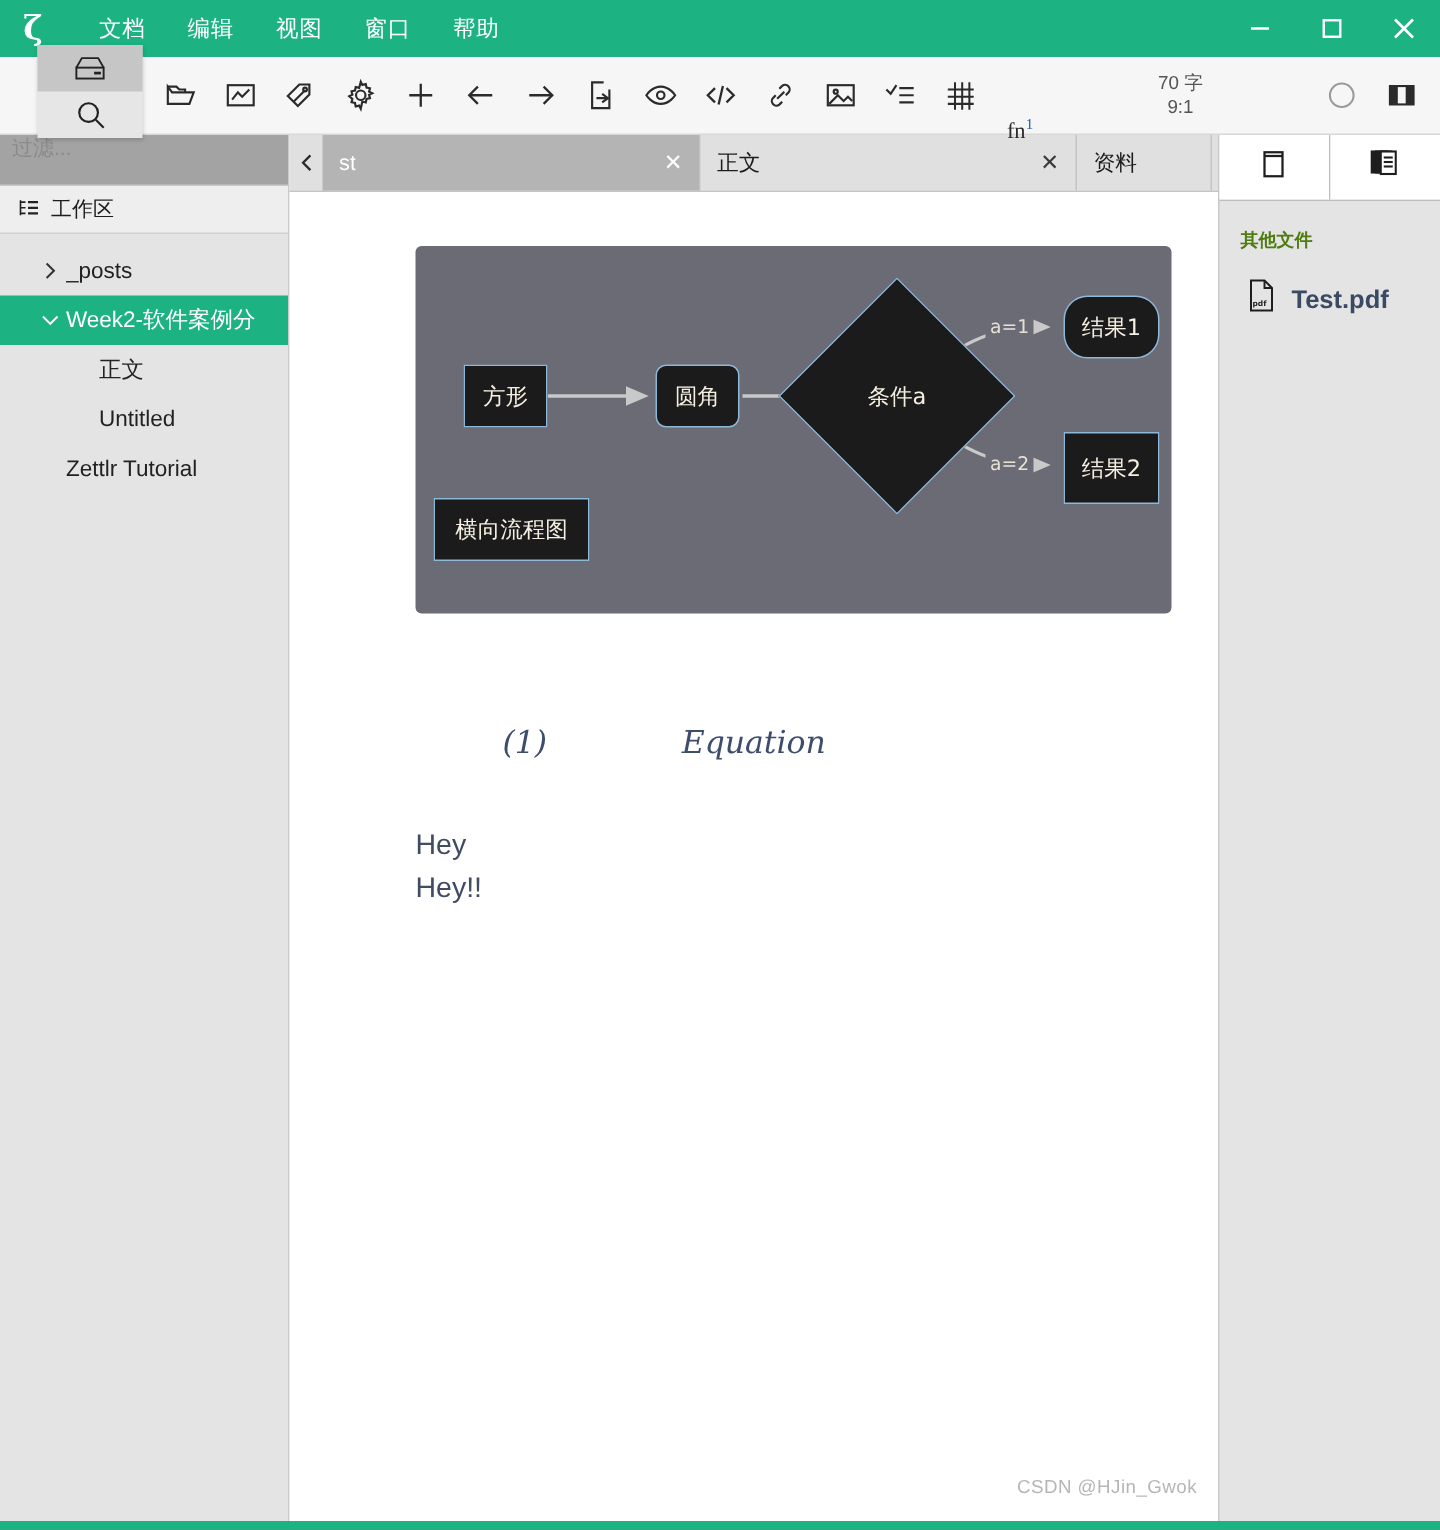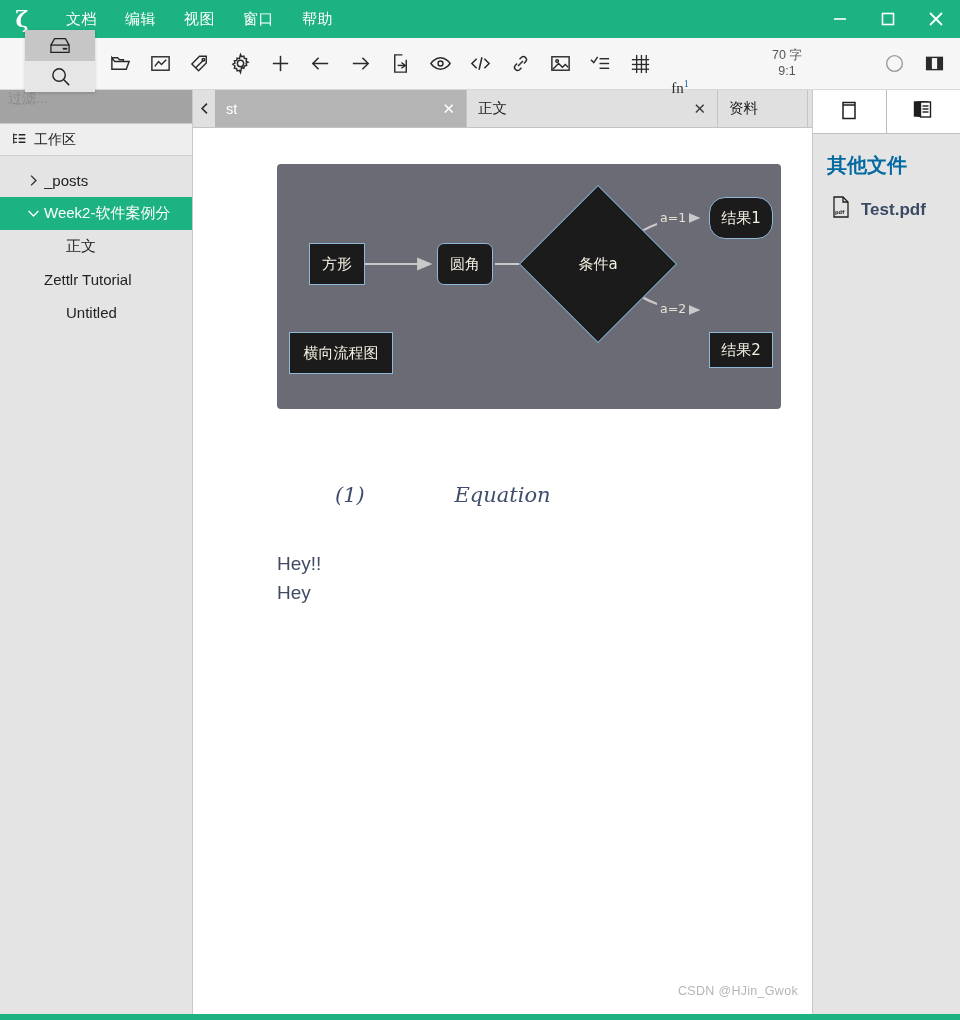--- a/index.html
+++ b/index.html
@@ -173,21 +173,21 @@
   .rightpanel {
     width: 148px; flex: 0 0 148px; background: #e4e4e4; border-left: 1px solid #c9c9c9;
     display: flex; flex-direction: column; min-height: 0;
   }
   .rp-tabs { height: 44px; flex: 0 0 44px; display: flex; border-bottom: 1px solid #bdbdbd; }
   .rp-tab {
     flex: 1 1 50%; display: flex; align-items: center; justify-content: center;
     background: #ffffff; border-right: 1px solid #bdbdbd; color: #1e1e1e;
   }
   .rp-tab:last-child { border-right: 0; }
-  .rp-title { font-size: 20px; font-weight: 700; color: #0369a1; padding: 18px 0 0 14px; }
+  .rp-title { font-size: 12px; font-weight: 700; color: #4d7c0f; padding: 18px 0 0 14px; }
   .rp-file {
     display: flex; align-items: center; gap: 10px; padding: 16px 0 0 18px;
     font-size: 17px; color: #3a4a63; font-weight: bold;
   }
   .watermark {
     position: absolute; right: 14px; bottom: 16px; font-size: 12.5px; color: #b6b6b6;
     letter-spacing: .3px;
   }
   .bottombar { height: 6px; flex: 0 0 6px; background: #1cb281; }
 </style>
@@ -407,26 +407,26 @@
                 <polyline points="2,5 8,11 14,5"></polyline>
               </svg>
           </span>
           <span class="tw-label">Week2-软件案例分</span>
         </div>
 
         <div class="tree-row depth1">
           <span class="tw-label">正文</span>
         </div>
 
+        <div class="tree-row depth1">
+          <span class="tw-label">Untitled</span>
+        </div>
+
         <div class="tree-row depth1b">
           <span class="tw-label">Zettlr Tutorial</span>
-        </div>
-
-        <div class="tree-row depth1">
-          <span class="tw-label">Untitled</span>
         </div>
       </div>
     </div>
 
     <div class="center">
 
       <div class="tabbar">
         <div class="tab-nav">
           <svg width="13" height="15" viewBox="0 0 16 16" fill="none" stroke="#2a2a2a" stroke-width="1.9">
               <polyline points="11,2 5,8 11,14"></polyline>
@@ -480,41 +480,41 @@
               </div>
 
               <div class="mdiamond" style="left:265px; top:44px;"></div>
               <div class="mdiamond-label" style="left:265px; top:44px;">
                 <span>条件a</span>
               </div>
 
               <div class="mnode" style="left:432px; top:33px; width:64px; height:42px;border-radius:16px;">
                 <span>结果1</span>
               </div>
-              <div class="mnode" style="left:432px; top:124px;width:64px; height:36px;margin-top:44px;">
+              <div class="mnode" style="left:432px; top:124px;width:64px; height:48px;">
                 <span>结果2</span>
               </div>
 
               <div class="medge-label" style="left:380px; top:45px;">a=1</div>
               <div class="medge-label" style="left:380px; top:136px;">a=2</div>
 
               <div class="mnode" style="left:12px; top:168px; width:104px; height:42px;">
                 <span>横向流程图</span>
               </div>
             </div>
           </div>
 
           <div class="equation">
             <span class="eq-inner">Equation</span>
             <span class="eq-num">(1)</span>
           </div>
 
           <div class="para">
+            <div>Hey</div>
             <div>Hey!!</div>
-            <div>Hey</div>
           </div>
 
         </div>
         <div class="watermark">CSDN @HJin_Gwok</div>
       </div>
     </div>
 
     <div class="rightpanel">
       <div class="rp-tabs">
         <div class="rp-tab">

